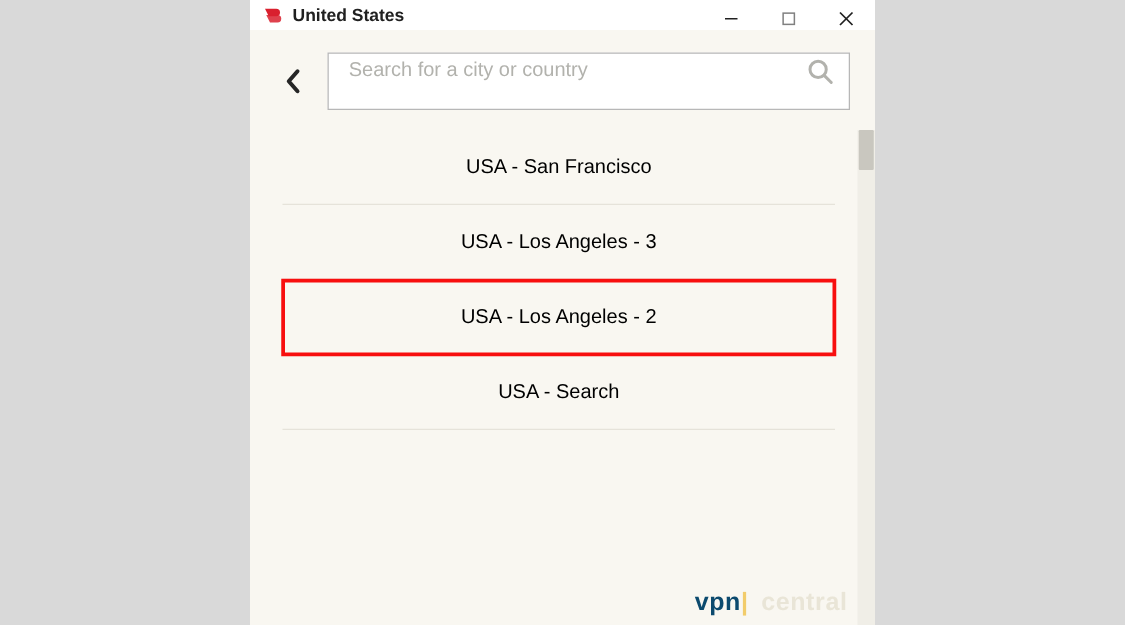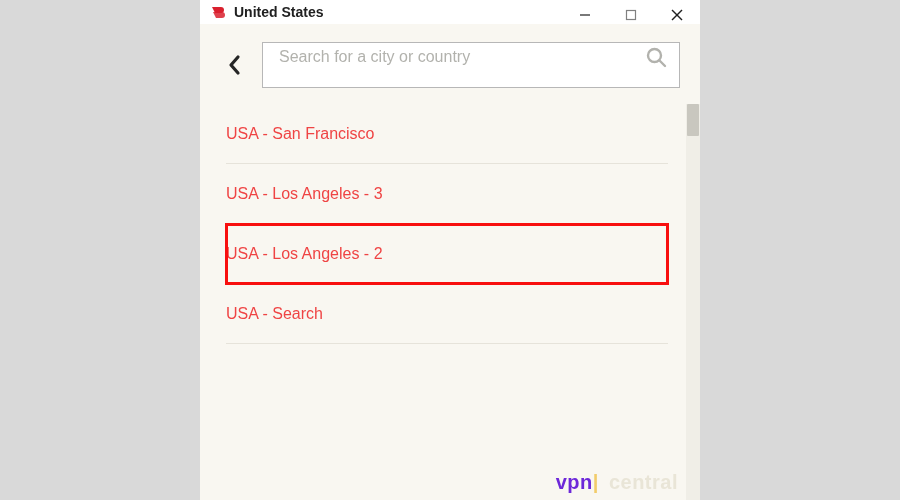--- a/index.html
+++ b/index.html
@@ -106,24 +106,25 @@
     position: absolute;
     top: 0; left: 0; right: 14px; bottom: 0;
     overflow: hidden;
     padding: 0 18px 0 26px;
   }
   .location-item {
     height: 60px;
     display: flex;
     align-items: center;
     font-size: 16px;
-    color: #ef4444;
+    color: #000000;
     border-bottom: 1px solid #e6e3da;
     cursor: pointer;
     position: relative;
+    justify-content: center;
   }
   .location-item.highlighted {
     outline: 3px solid #f80f0f;
     outline-offset: -2px;
     border-bottom-color: transparent;
   }
   
   .scrollbar-track {
     position: absolute;
     top: 0;
@@ -145,21 +146,21 @@
   .watermark {
     position: absolute;
     right: 22px;
     bottom: 6px;
     font-size: 20px;
     font-weight: 600;
     letter-spacing: 0.5px;
     pointer-events: none;
     white-space: nowrap;
   }
-  .watermark .wm-vpn { color: #6d28d9; }
+  .watermark .wm-vpn { color: #0c4a6e; }
   .watermark .wm-bang { color: #f2cc6a; }
   .watermark .wm-central { color: #e9e5d7; margin-left: 10px; }
 </style>
 </head>
 <body>
 
 <div class="app-window">
 
   <div class="titlebar">
     <span class="app-icon">

